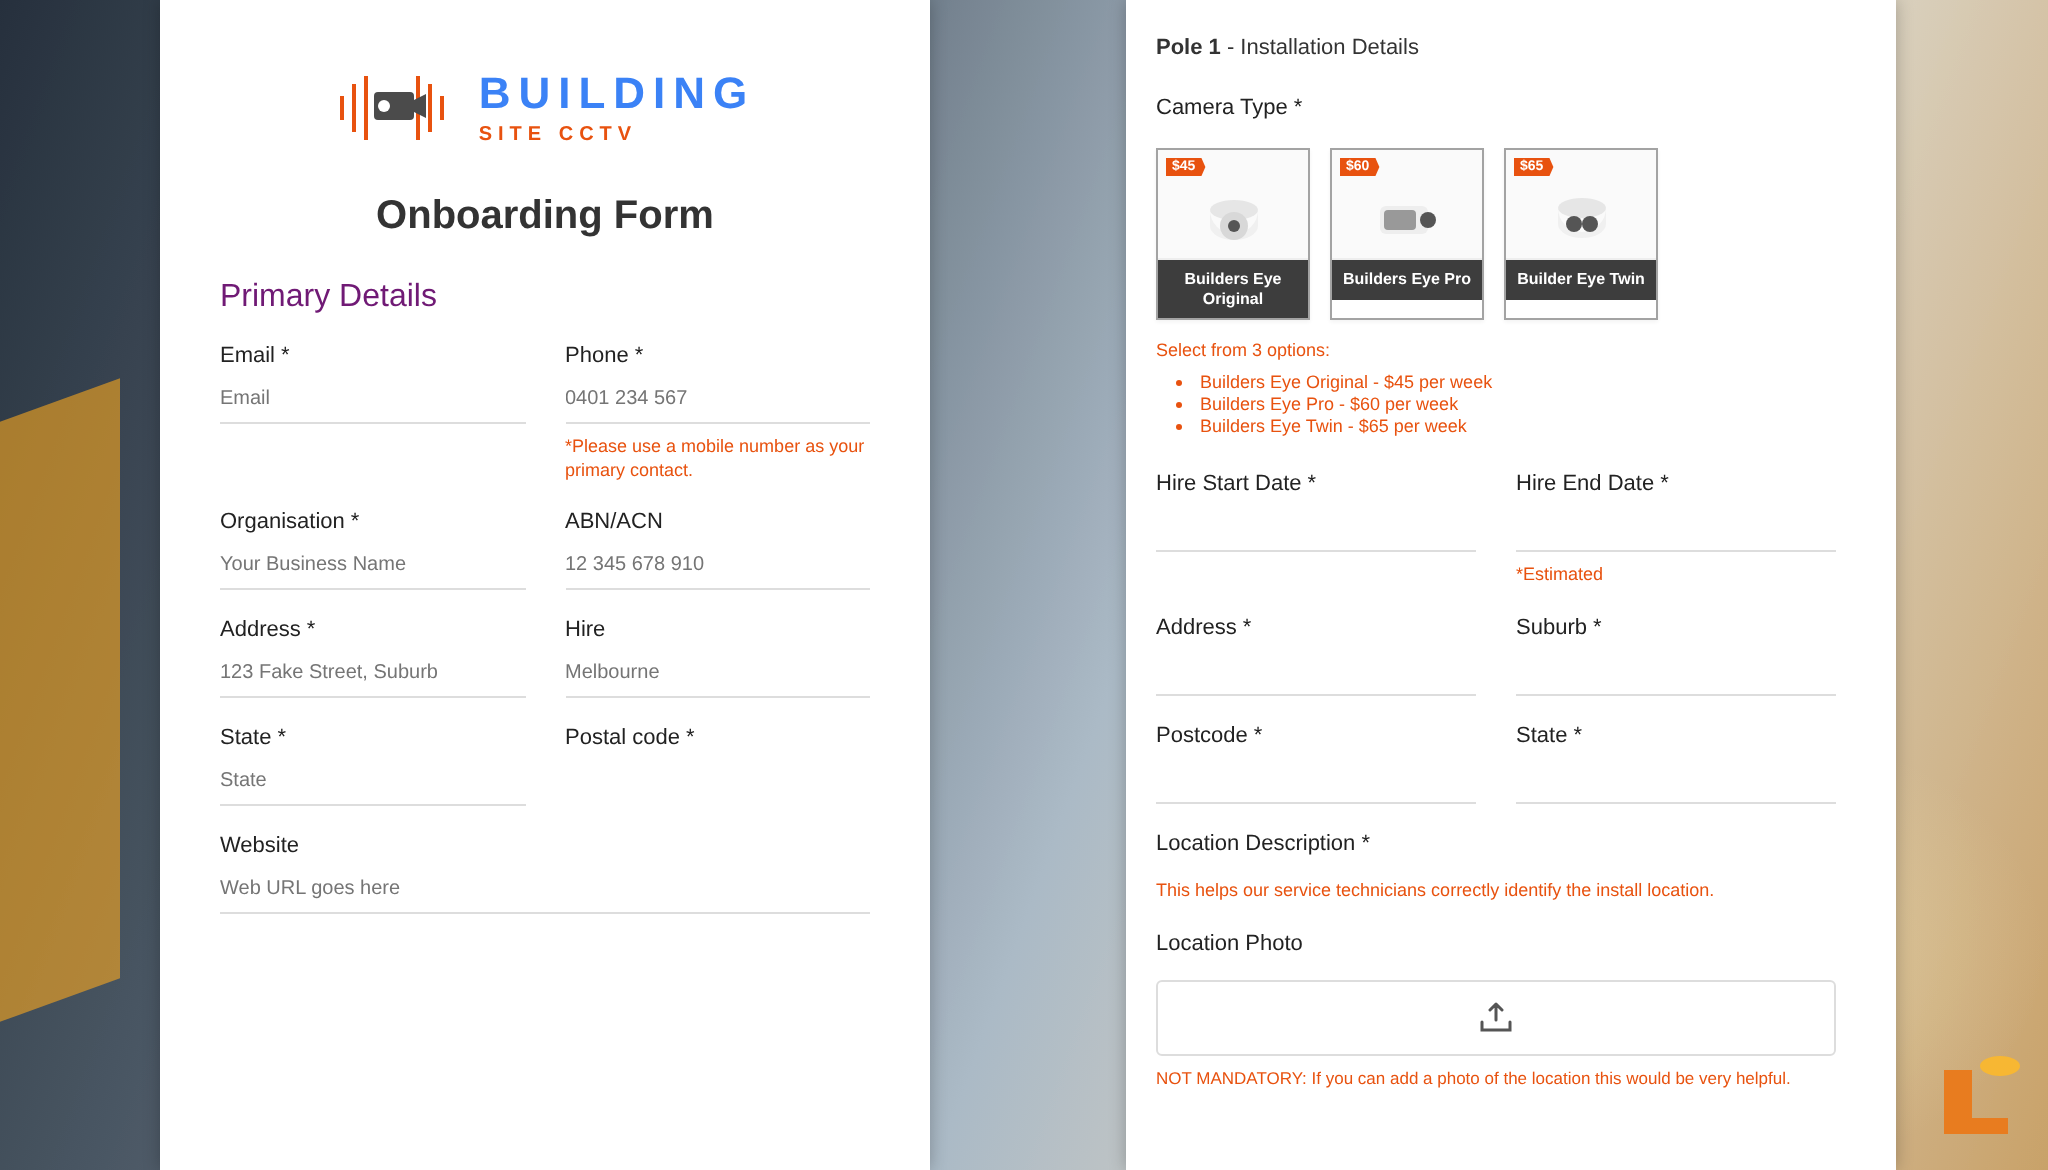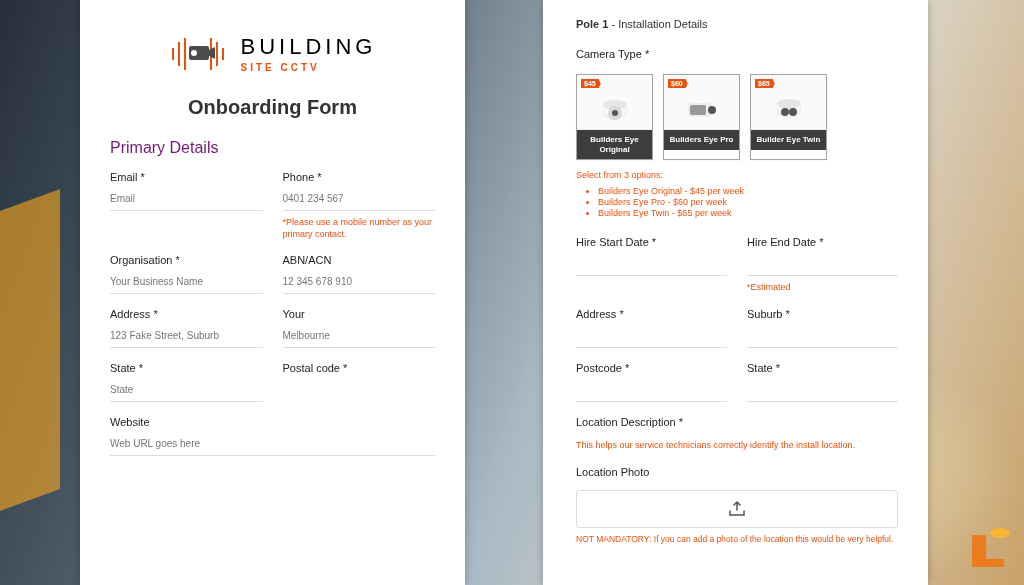--- a/index.html
+++ b/index.html
@@ -45,28 +45,28 @@
     top: 0;
     width: 385px;
     height: 585px;
     background: #fff;
     overflow: hidden;
     font-size: 11px;
     color: #333;
     box-shadow: 0 0 8px rgba(0,0,0,.25);
   }
   .panel.left { left: 80px; }
-  .panel.right { right: 96px; padding: 18px 30px 0 33px; }
+  .panel.right { right: 76px; padding: 18px 30px 0 15px; }
   .panel.left { padding: 30px 30px 0 30px; }
 
   .brand { text-align:center; margin-bottom:18px; }
   .brand-inner { display:inline-flex; align-items:center; gap:14px; }
   .brand-mark svg { display:block; }
   .brand-text { text-align:left; }
-  .brand-text .b1 { font-size:22px; font-weight:400; letter-spacing:4px; color:#000000; }
+  .brand-text .b1 { font-size:22px; font-weight:700; letter-spacing:4px; color:#3b82f6; }
   .brand-text .b2 { font-size:10px; letter-spacing:3px; color:#666; margin-top:2px; }
   .brand-text .b2 span { color:#e8520f; font-weight:600;}
 
   .page-title { text-align:center; font-size:20px; font-weight:700; color:#333; margin-bottom:20px; }
   .section-title { color:#701a75; font-size:16px; font-weight:500; margin-bottom:14px; }
 
   .row { display:flex; gap:20px; margin-bottom:14px; }
   .field { flex:1; display:flex; flex-direction:column; }
   .field.full { width:100%; }
   .label { font-size:11px; color:#222; font-weight:500; margin-bottom:6px; }
@@ -209,21 +209,21 @@
       <input class="input" placeholder="12 345 678 910" style="">
     </div>
   </div>
 
   <div class="row">
     <div class="field">
       <div class="label">Address *</div>
       <input class="input" placeholder="123 Fake Street, Suburb" style="">
     </div>
     <div class="field">
-      <div class="label">Your</div>
+      <div class="label">Hire</div>
       <input class="input" placeholder="Melbourne" style="">
     </div>
   </div>
 
   <div class="row">
     <div class="field">
       <div class="label">State *</div>
       <input class="input" placeholder="State" style="">
     </div>
     <div class="field">

